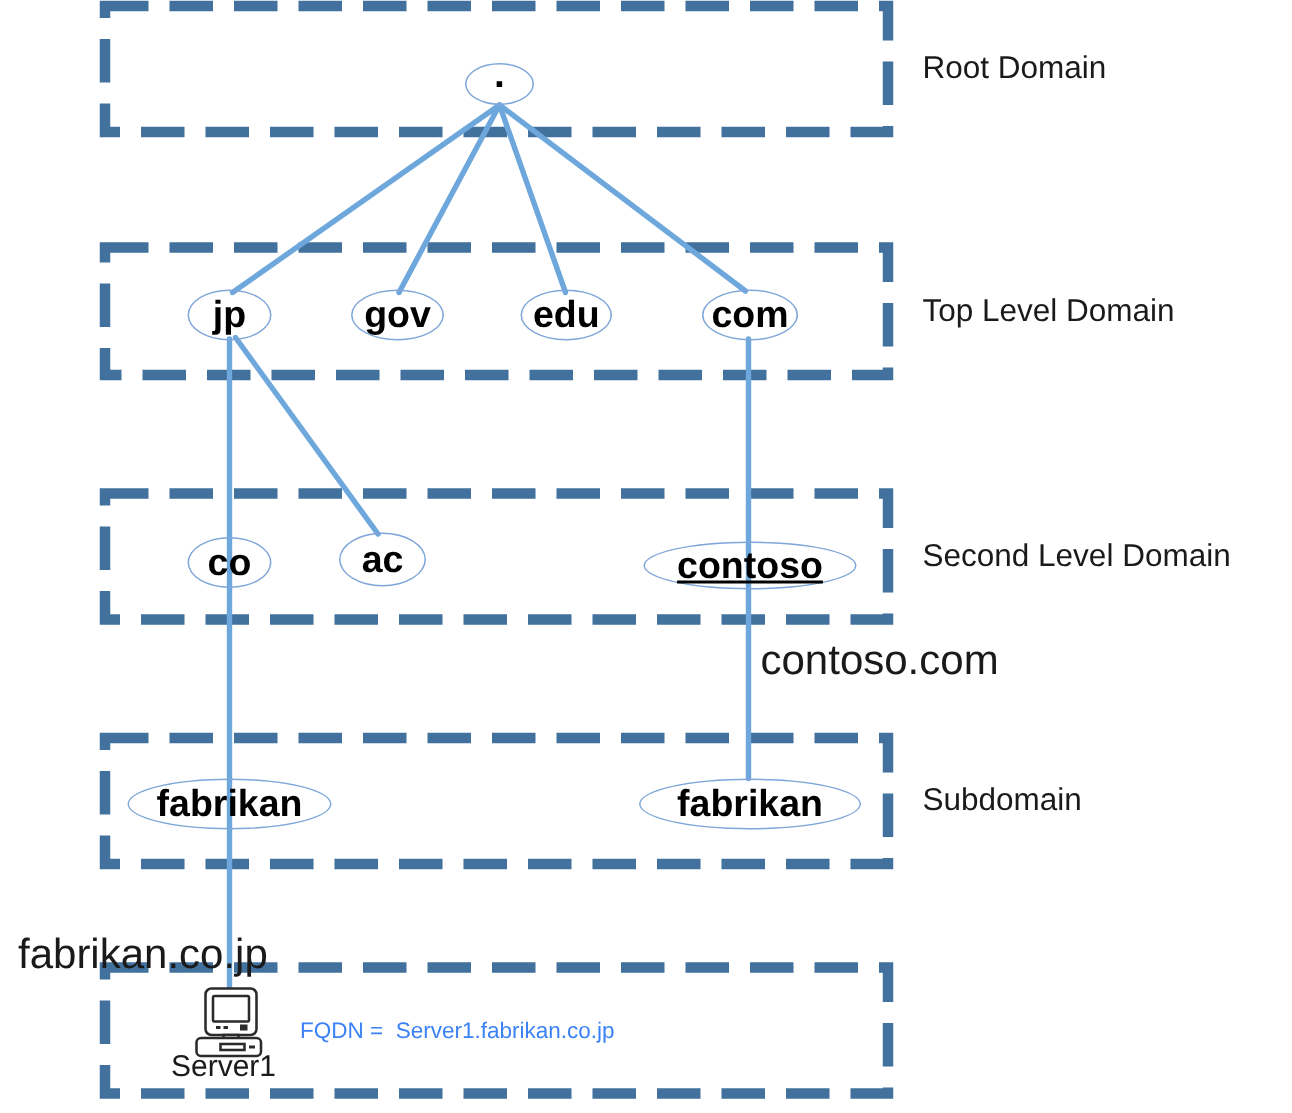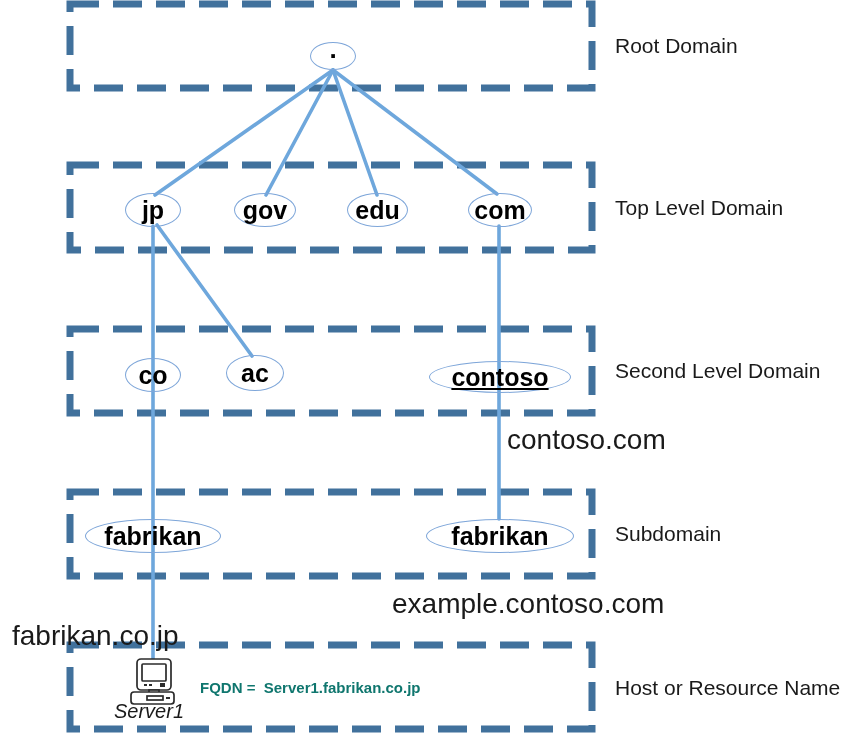--- a/index.html
+++ b/index.html
@@ -58,22 +58,22 @@
     white-space: nowrap;
   }
   .annotation {
     position: absolute;
     font-size: 28px;
     color: var(--label_text, #1A1A1A);
     white-space: pre;
   }
   .annotation.fqdn {
     font-size: 15px;
-    font-weight: bold;
-    color: #0f766e;
+    font-weight: normal;
+    color: #3b82f6;
   }
   .annotation.server {
     font-size: 20px;
   }
 </style>
 </head>
 <body>
 
 <div class="stage">
 
@@ -114,21 +114,19 @@
   <div class="node" style="left:125px; top:358px; width:56px; height:34px;text-align:center;">co</div>
   <div class="node" style="left:226px; top:355px; width:58px; height:36px;">ac</div>
   <div class="node" style="left:429px; top:361px; width:142px; height:32px;text-decoration:underline;">contoso</div>
   <div class="node" style="left:85px; top:519px; width:136px; height:34px;">fabrikan</div>
   <div class="node" style="left:426px; top:519px; width:148px; height:34px;">fabrikan</div>
 
   <div class="level-label" style="top:33px;">Root Domain</div>
   <div class="level-label" style="top:195px;">Top Level Domain</div>
   <div class="level-label" style="top:358px;">Second Level Domain</div>
   <div class="level-label" style="top:521px;">Subdomain</div>
-  <div class="level-label" style="top:675px;">Host or Resource Name</div>
 
   <div class="annotation" style="left:507px; top:424px;">contoso.com</div>
   <div class="annotation" style="left:12px; top:620px;">fabrikan.co.jp</div>
-  <div class="annotation" style="left:392px; top:588px;">example.contoso.com</div>
   <div class="annotation fqdn" style="left:200px; top:679px;">FQDN =  Server1.fabrikan.co.jp</div>
-  <div class="annotation server" style="left:114px; top:700px;font-style:italic;">Server1</div>
+  <div class="annotation server" style="left:114px; top:700px;">Server1</div>
 
 </div>
 
 </body></html>

